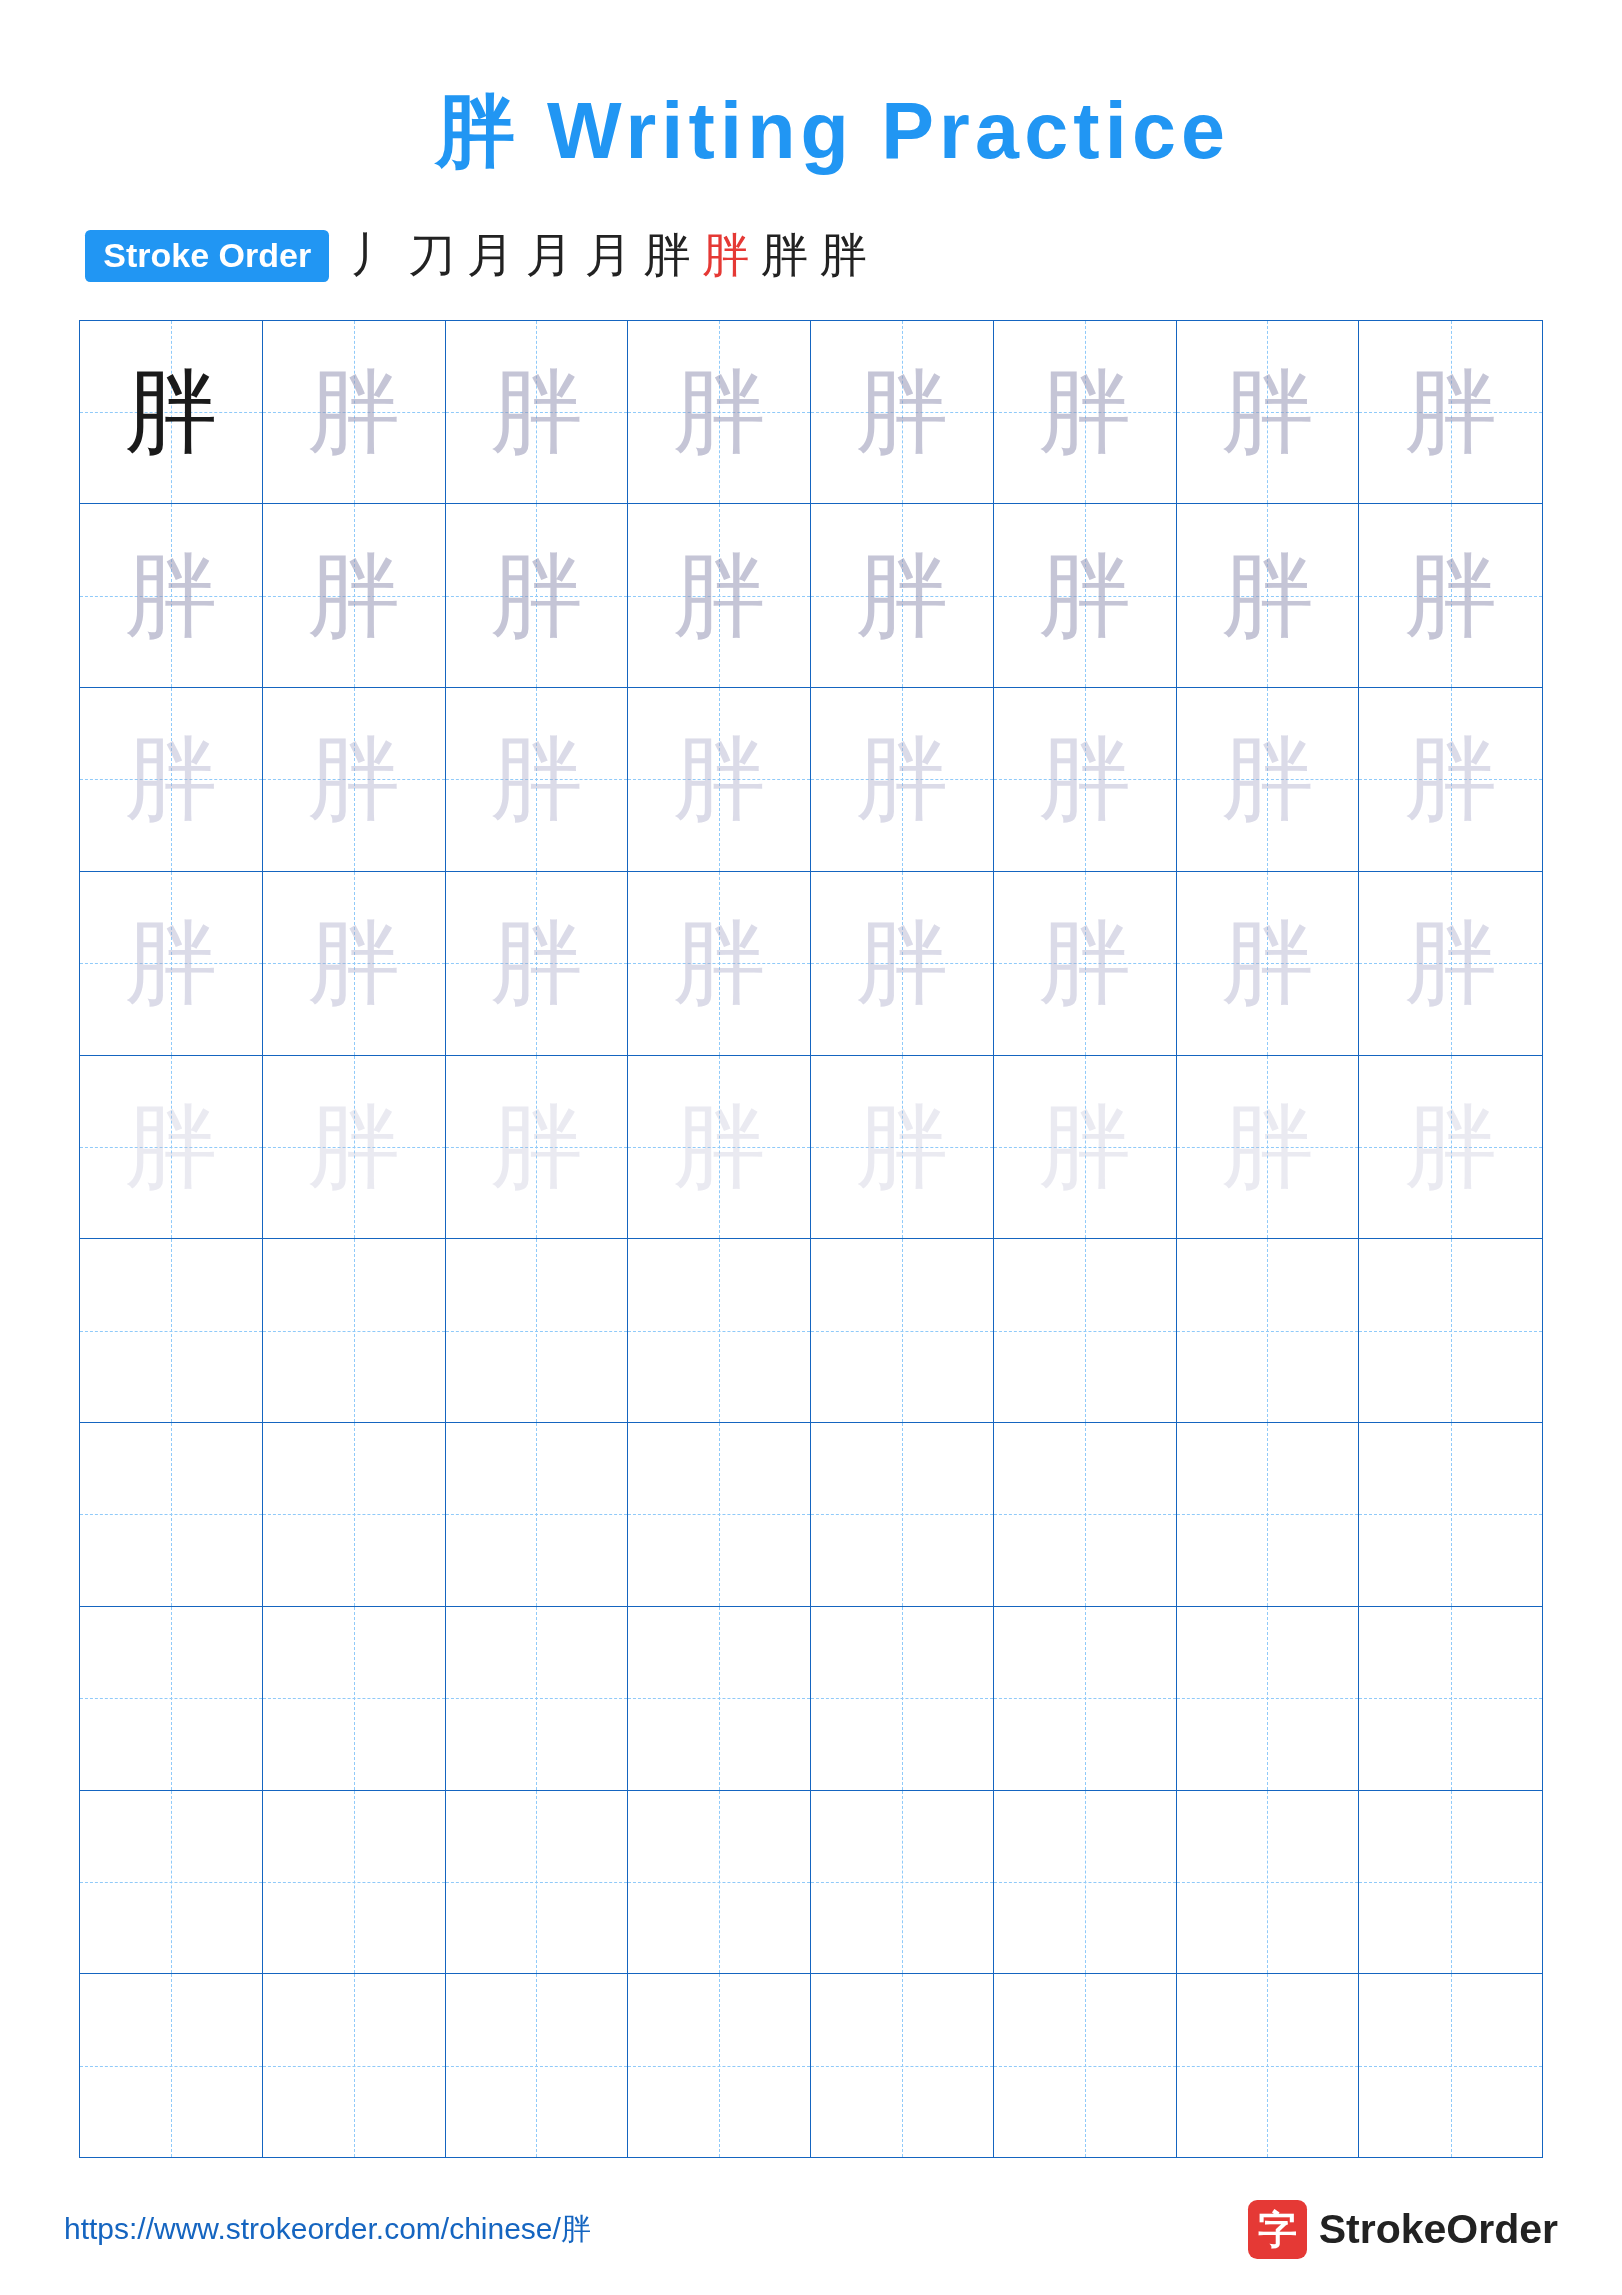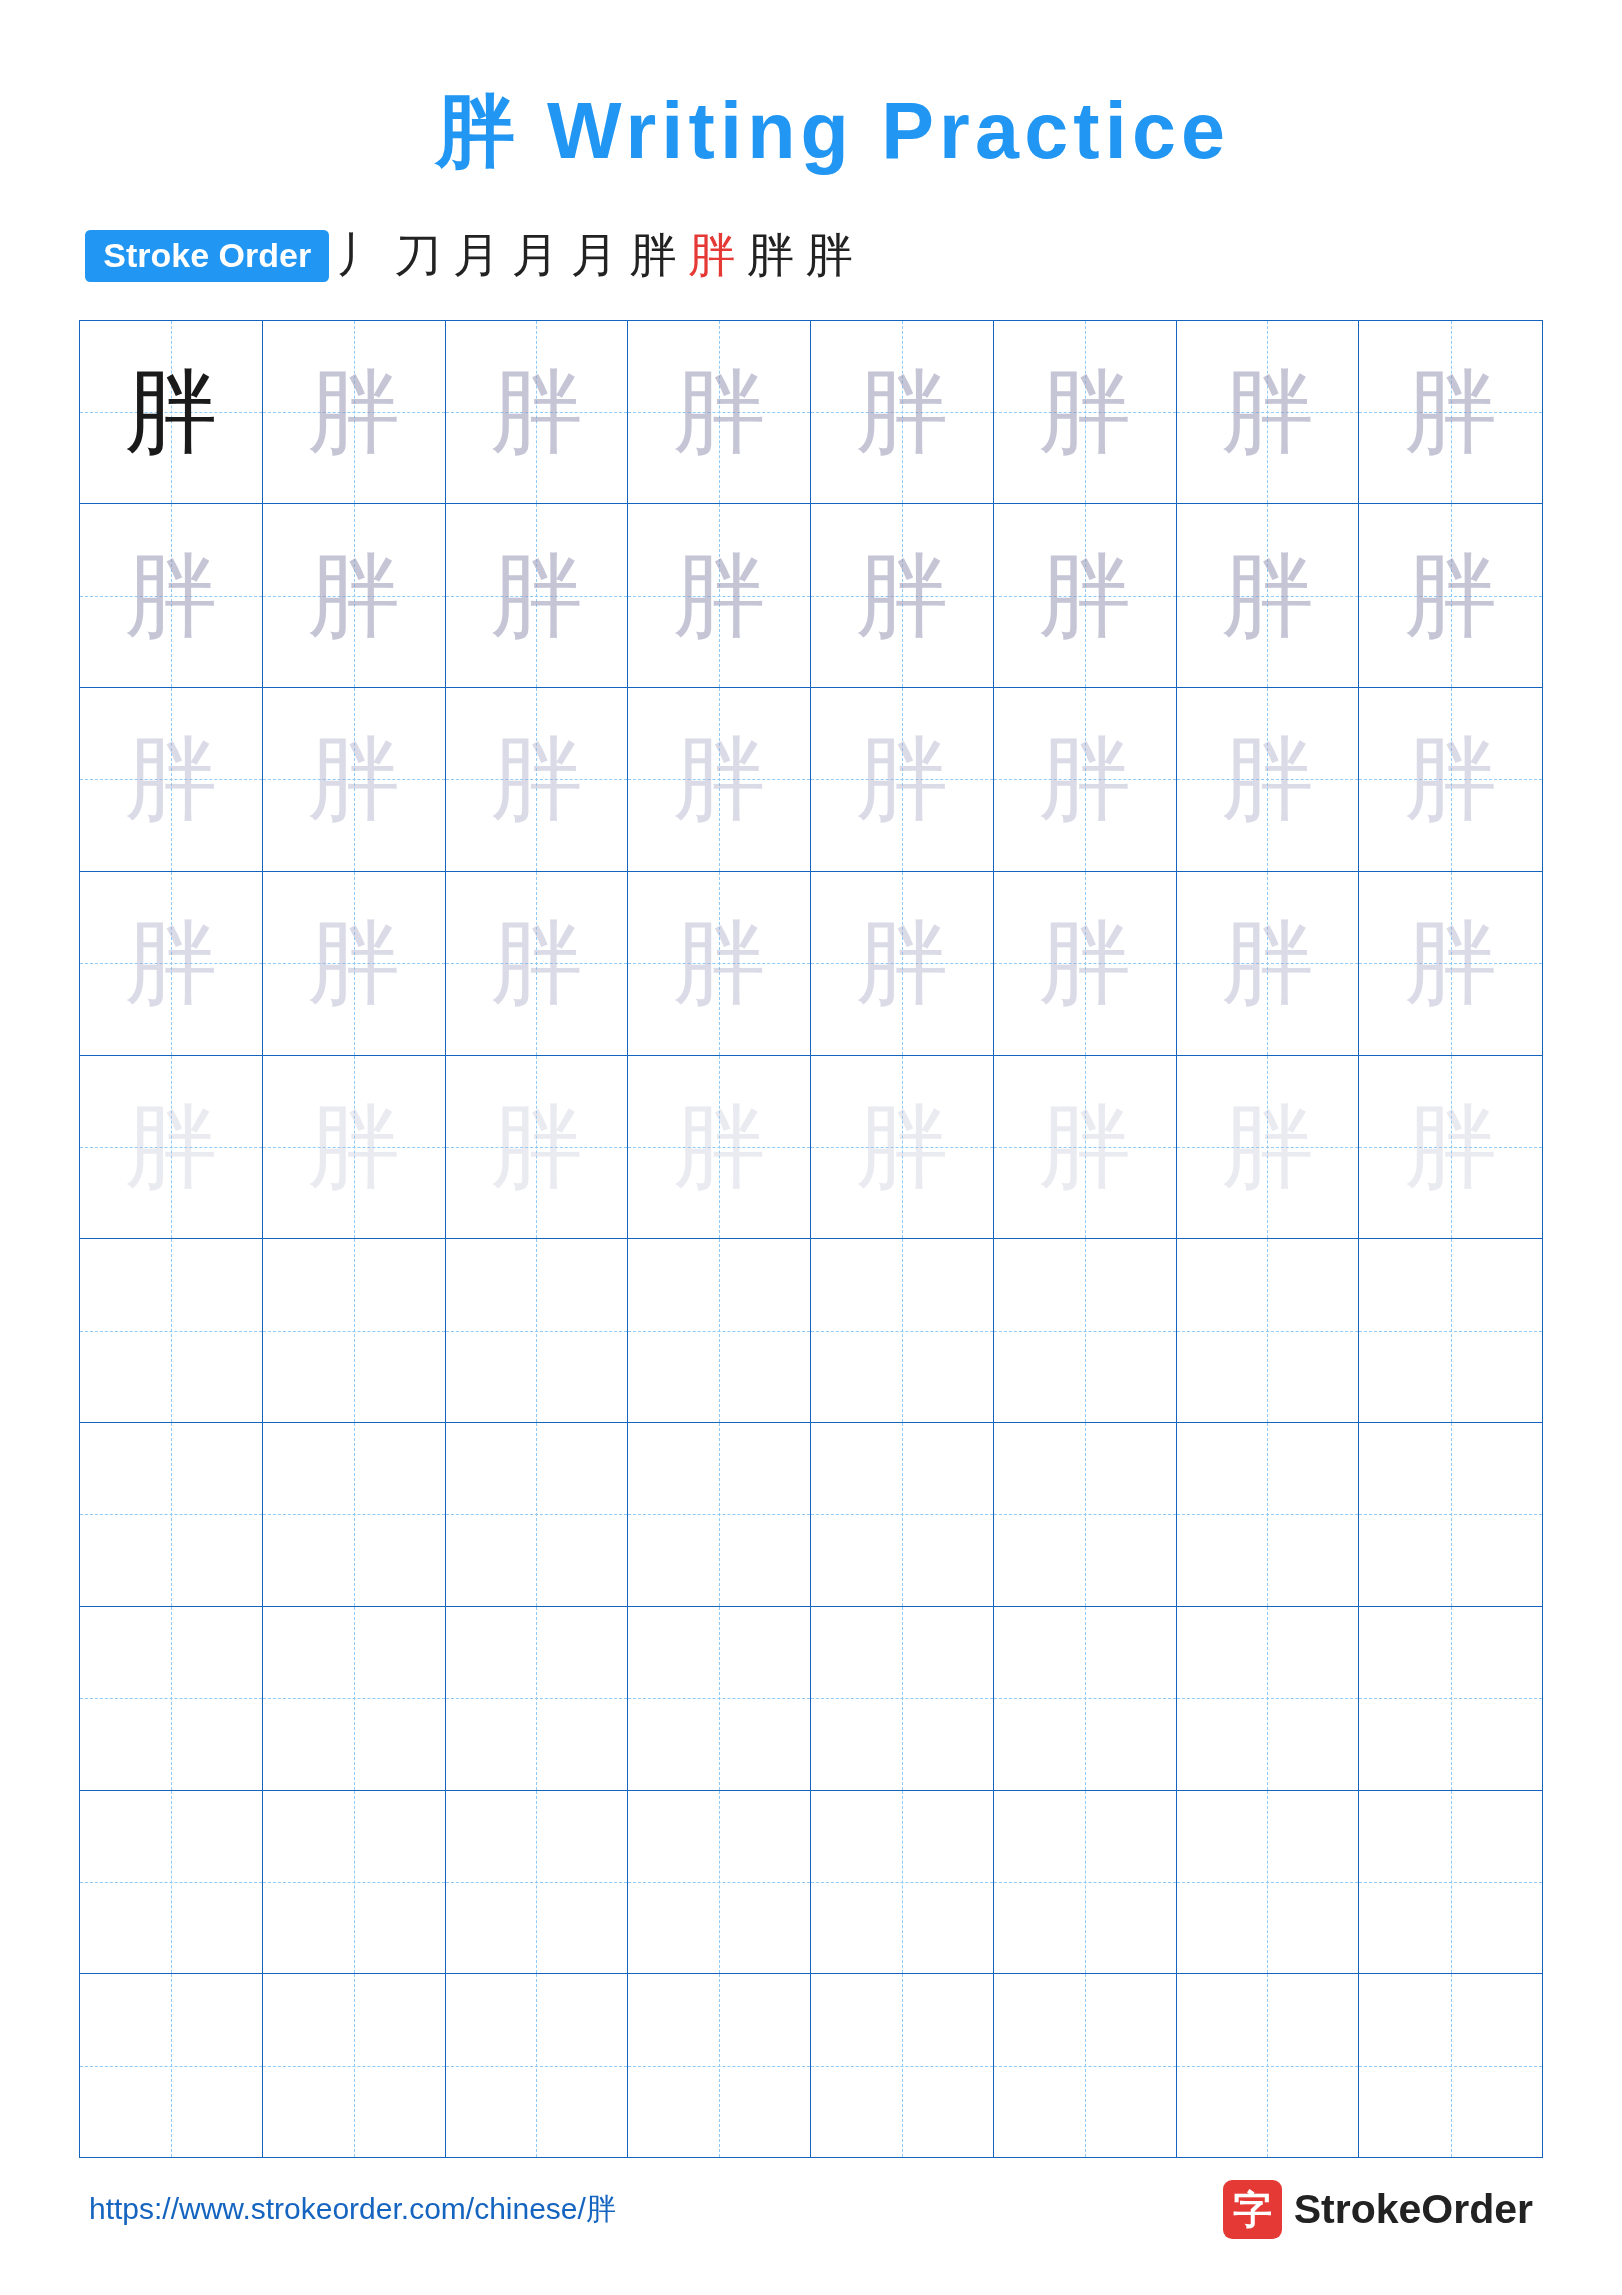--- a/index.html
+++ b/index.html
@@ -21,21 +21,21 @@
       color: #2196F3;
       font-family: sans-serif;
       letter-spacing: 5.2px;
       padding-left: 44px;
     }
 
     .stroke-order-row {
       display: flex;
       align-items: center;
       padding: 39px 85px 19.6px 85px;
-      gap: 6px;
+      gap: 20px;
     }
 
     .stroke-order-badge {
       background: #2196F3;
       color: white;
       font-size: 34px;
       font-family: sans-serif;
       font-weight: bold;
       padding: 6.5px 18.3px;
       border-radius: 5.2px;
@@ -130,27 +130,27 @@
       color: rgba(170, 170, 200, 0.42);
     }
 
     .cell-char-light3 {
       color: rgba(190, 190, 210, 0.32);
     }
 
     
     .footer {
       position: absolute;
-      bottom: 56px;
+      bottom: 36px;
       left: 0;
       right: 0;
       display: flex;
       align-items: center;
       justify-content: space-between;
-      padding: 0 89px;
+      padding: 0 64px;
     }
 
     .footer-url {
       color: #1565C0;
       font-size: 30px;
       font-family: sans-serif;
     }
 
     .footer-logo {
       display: flex;

